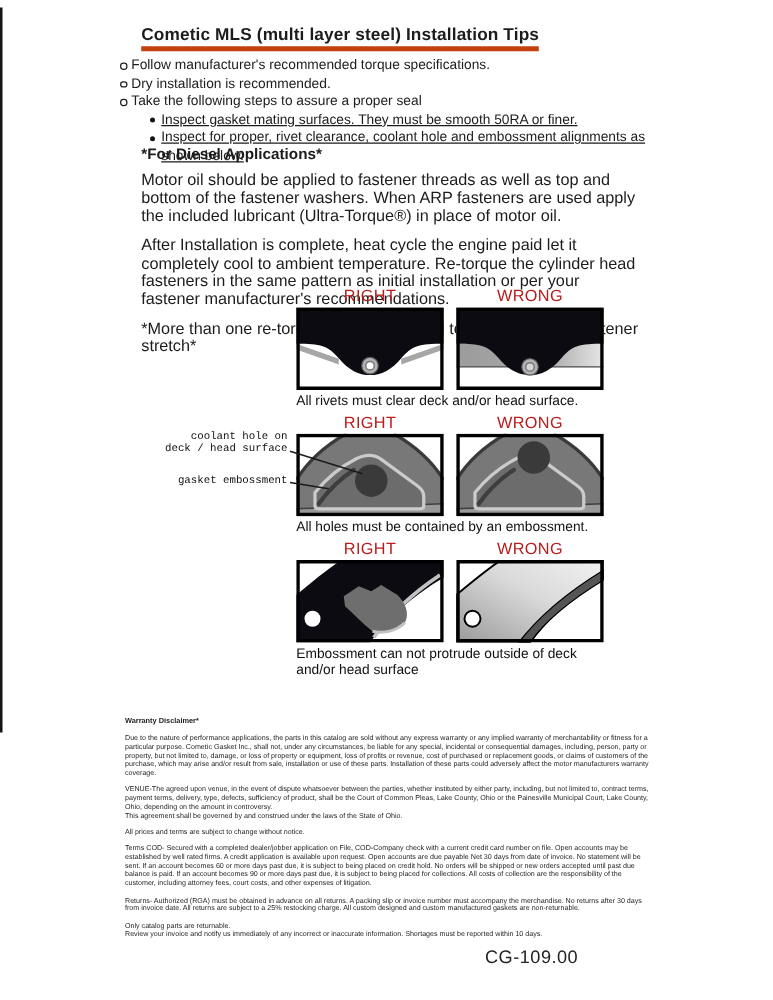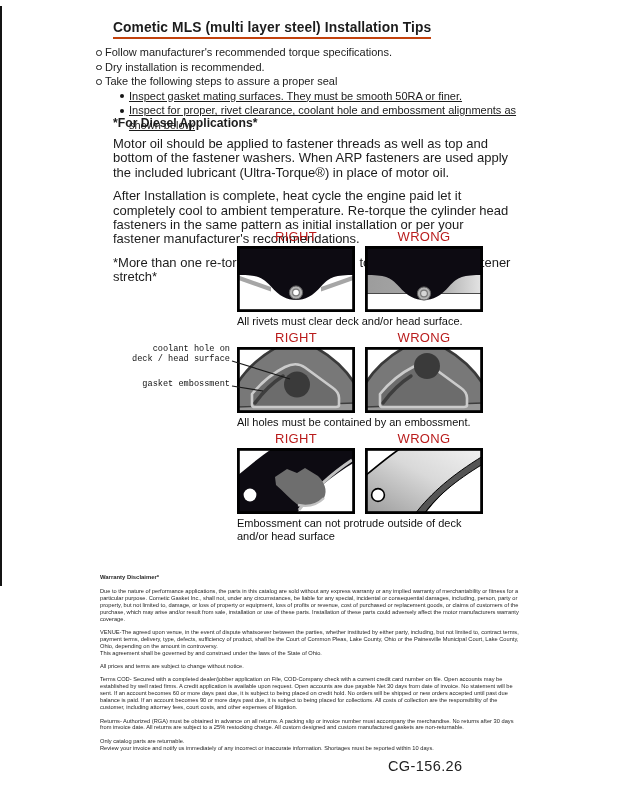--- a/index.html
+++ b/index.html
@@ -6,21 +6,21 @@
   body{
     width:618px;height:800px;position:relative;background:#ffffff;
     font-family:"Liberation Sans","DejaVu Sans",sans-serif;color:#1c1c1c;
     -webkit-font-smoothing:antialiased;overflow:hidden;
   }
   .edge-line{position:absolute;left:0;top:6px;width:2px;height:580px;background:#141414;}
 
   
   .title{
     position:absolute;left:113px;top:20px;font-size:13.8px;font-weight:bold;
-    border-bottom:2px solid #c2410c;padding-bottom:2px;letter-spacing:.1px;white-space:nowrap;
+    border-bottom:4px solid #c2410c;padding-bottom:2px;letter-spacing:.1px;white-space:nowrap;
   }
 
   
   .bullets{position:absolute;left:96px;top:45px;width:430px;font-size:11px;line-height:14.6px;}
   .b-item{position:relative;padding-left:9px;}
   .b-item::before{
     content:"";position:absolute;left:0;top:5px;width:3.5px;height:3.5px;
     border:1px solid #222;border-radius:50%;
   }
   .sb-item{position:relative;margin-left:24px;padding-left:9px;text-decoration:underline;}
@@ -200,13 +200,13 @@
   <p>Due to the nature of performance applications, the parts in this catalog are sold without any express warranty or any implied warranty of merchantability or fitness for a particular purpose.  Cometic Gasket Inc., shall not, under any circumstances, be liable for any special, incidental or consequential damages, including, person, party or property, but not limited to, damage, or loss of property or equipment, loss of profits or revenue, cost of purchased or replacement goods, or claims of customers of the purchase, which may arise and/or result from sale, installation or use of these parts.  Installation of these parts could adversely affect the motor manufacturers warranty coverage.</p>
   <p class="tight">VENUE-The agreed upon venue, in the event of dispute whatsoever between the parties, whether instituted by either party, including, but not limited to, contract terms, payment terms, delivery, type, defects, sufficiency of product, shall be the Court of Common Pleas, Lake County, Ohio or the Painesville Municipal Court, Lake County, Ohio, depending on the amount in controversy.</p>
   <p>This agreement shall be governed by and construed under the laws of the State of Ohio.</p>
   <p>All prices and terms are subject to change without notice.</p>
   <p>Terms COD- Secured with a completed dealer/jobber application on File, COD-Company check with a current credit card number on file.  Open accounts may be established by well rated firms.  A credit application is available upon request.  Open accounts are due payable Net 30 days from date of invoice.  No statement will be sent.  If an account becomes 60 or more days past due, it is subject to being placed on credit hold.  No orders will be shipped or new orders accepted until past due balance is paid.  If an account becomes 90 or more days past due, it is subject to being placed for collections.  All costs of collection are the responsibility of the customer, including attorney fees, court costs, and other expenses of litigation.</p>
   <p>Returns- Authorized (RGA) must be obtained in advance on all returns.  A packing slip or invoice number must accompany the merchandise.  No returns after 30 days from invoice date.  All returns are subject to a 25% restocking charge.  All custom designed and custom manufactured gaskets are non-returnable.</p>
   <p class="tight">Only catalog parts are returnable.</p>
   <p>Review your invoice and notify us immediately of any incorrect or inaccurate information.  Shortages must be reported within 10 days.</p>
 </div>
 
-<div class="footer">CG-156.26</div>
+<div class="footer">CG-109.00</div>
 
 </body></html>

